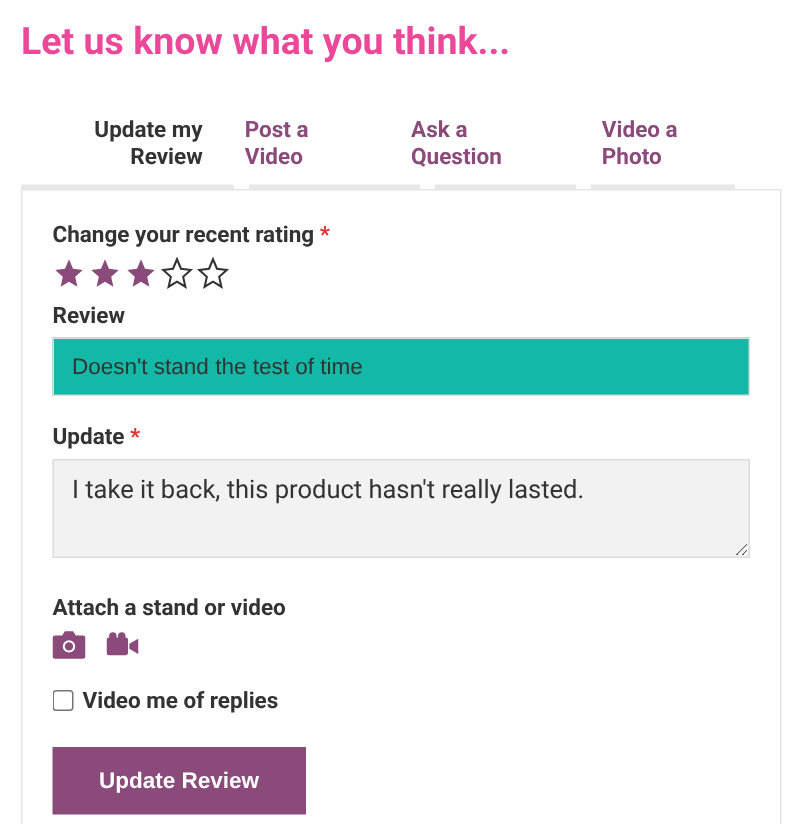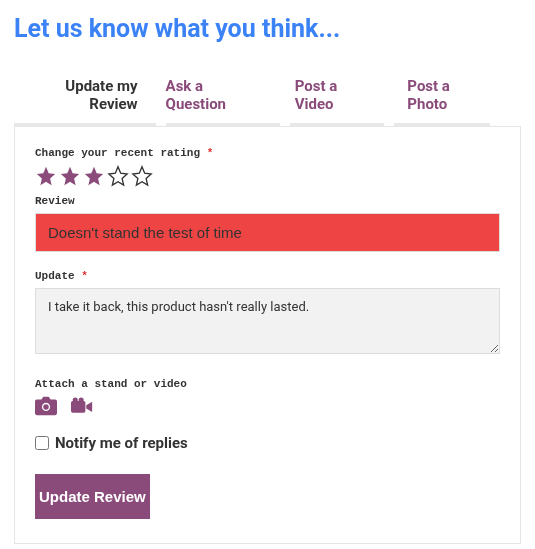--- a/index.html
+++ b/index.html
@@ -6,21 +6,21 @@
     body {
       font-family: -apple-system, BlinkMacSystemFont, "Segoe UI", Roboto, sans-serif;
       background: #fff;
       padding: 14px;
       width: 535px;
       color: #333;
     }
     .page-title {
       font-size: 25px;
       font-weight: 700;
-      color: #3b82f6;
+      color: #ec4899;
       margin-bottom: 28px;
     }
     .tabs {
       display: flex;
       gap: 0;
     }
     .tab {
       padding: 6px 12px 10px 0;
       margin-right: 16px;
       font-size: 15px;
@@ -39,51 +39,50 @@
     .tab-underline span {
       height: 3px;
       background: #e8e8e8;
       display: block;
     }
     .panel {
       border: 1px solid #e5e5e5;
       padding: 20px 20px 24px 20px;
     }
     .field-label {
-      font-size: 11px;
+      font-size: 15px;
       font-weight: 700;
       color: #333;
       margin-bottom: 6px;
       display: block;
-      font-family: Liberation Mono, monospace;
     }
     .required { color: #d33; }
     .stars {
       display: flex;
       gap: 2px;
       margin-bottom: 8px;
     }
     .star {
       width: 22px;
       height: 22px;
       cursor: pointer;
     }
     .text-input {
       width: 100%;
       padding: 10px 12px;
       font-size: 15px;
-      background: #ef4444;
+      background: #14b8a6;
       border: 1px solid #ddd;
       color: #333;
       margin-bottom: 18px;
     }
     .textarea {
       width: 100%;
       padding: 10px 12px;
-      font-size: 13px;
+      font-size: 17px;
       background: #f2f2f2;
       border: 1px solid #ddd;
       color: #333;
       resize: vertical;
       height: 66px;
       margin-bottom: 20px;
       font-family: inherit;
     }
     .attach-row {
       display: flex;
@@ -101,35 +100,35 @@
       gap: 6px;
       margin-bottom: 22px;
     }
     .checkbox-row input { width: 14px; height: 14px; }
     .checkbox-row label { font-size: 15px; font-weight: 700; color: #333; }
     .submit-btn {
       background: #8a4a7a;
       color: #fff;
       font-size: 15px;
       font-weight: 700;
-      padding: 14px 4px;
+      padding: 14px 31px;
       border: none;
       cursor: pointer;
     }
   </style>
 </head>
 <body>
 
 <h1 class="page-title">Let us know what you think...</h1>
 
 <div class="tabs">
   <div class="tab active">Update my Review</div>
+  <div class="tab">Post a Video</div>
   <div class="tab">Ask a Question</div>
-  <div class="tab">Post a Video</div>
-  <div class="tab">Post a Photo</div>
+  <div class="tab">Video a Photo</div>
 </div>
 <div class="tab-underline">
   <span style="width:142px"></span>
   <span style="width:114px"></span>
   <span style="width:94px"></span>
   <span style="width:96px"></span>
 </div>
 
 <div class="panel">
 
@@ -172,18 +171,18 @@
     <svg class="attach-icon" viewBox="0 0 26 20">
       <rect x="0" y="4" width="17" height="14" rx="2" fill="#8a4a7a"></rect>
       <path fill="#8a4a7a" d="M18 9l7-4v12l-7-4z"></path>
       <circle cx="5" cy="3" r="3" fill="#8a4a7a"></circle>
       <circle cx="12" cy="3" r="3" fill="#8a4a7a"></circle>
     </svg>
   </div>
 
   <div class="checkbox-row">
     <input type="checkbox" style="">
-    <label>Notify me of replies</label>
+    <label>Video me of replies</label>
   </div>
 
   <button class="submit-btn">Update Review</button>
 
 </div>
 
 </body></html>

